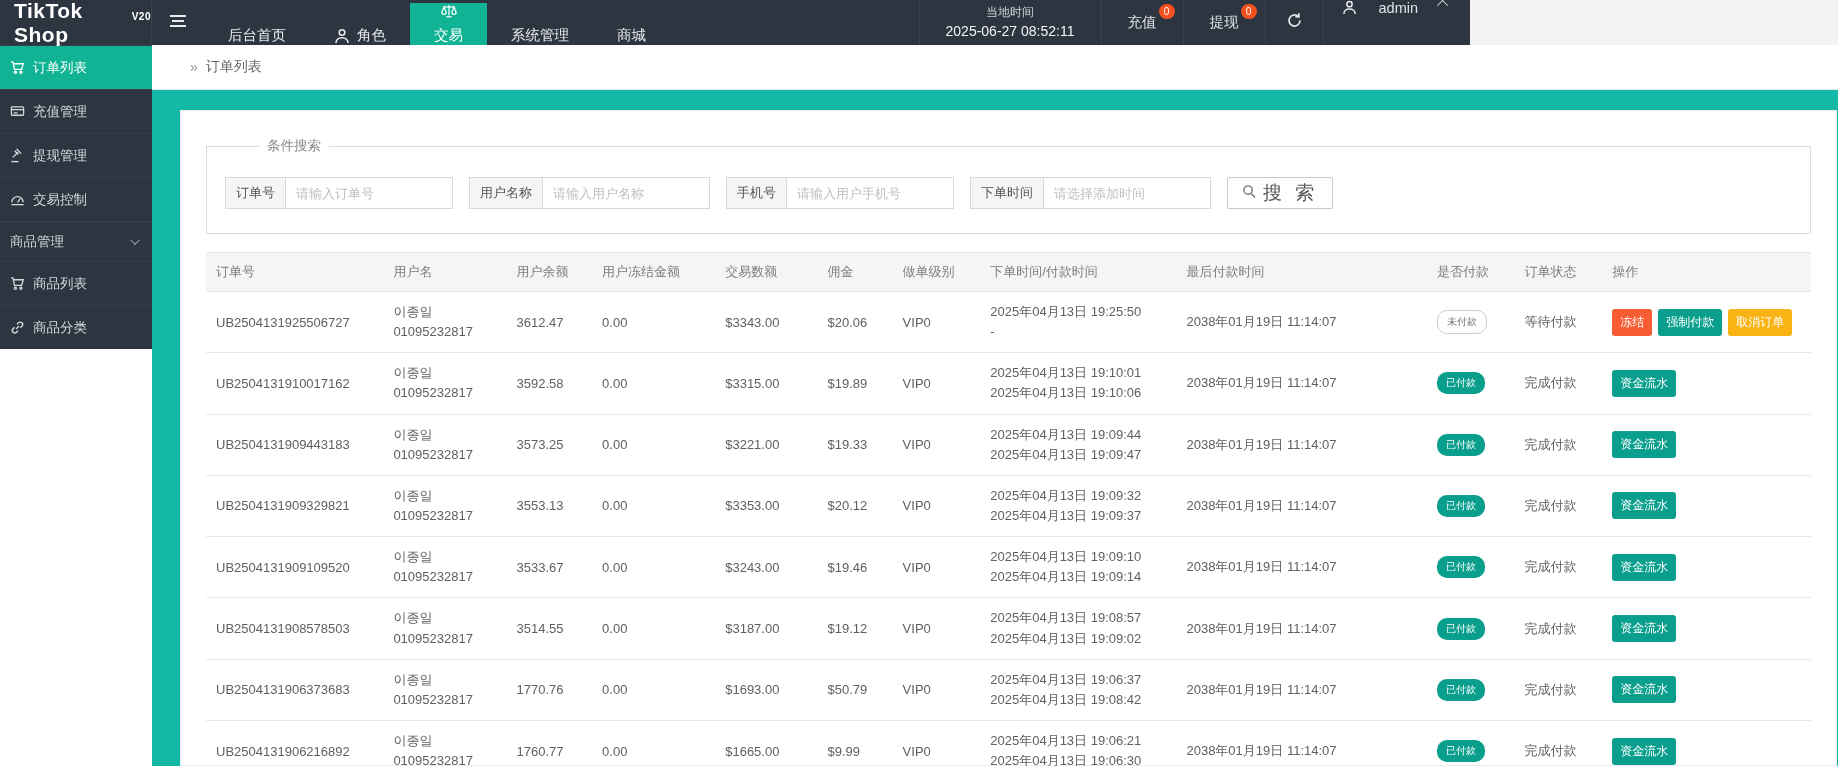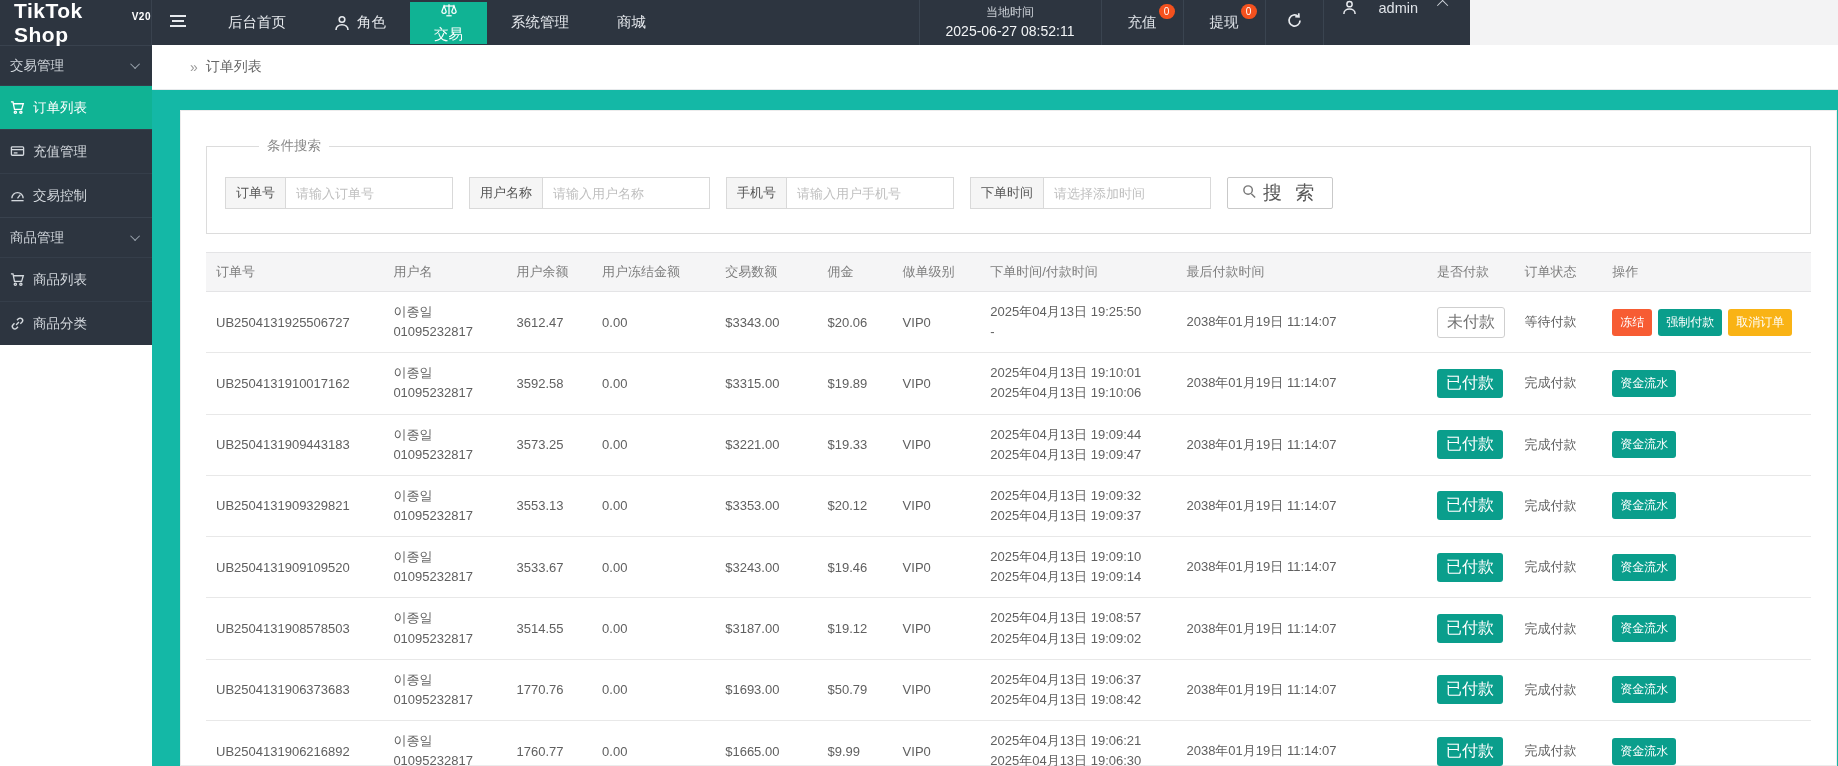--- a/index.html
+++ b/index.html
@@ -7,21 +7,21 @@
               font-family:"Liberation Sans", sans-serif; }
 
   
   .topbar { position:absolute; top:0; left:0; width:1470px; height:45px;
             background:#2d3540; color:#dfe3e8; display:flex; align-items:stretch; z-index:10; }
   .logo { width:152px; display:flex; align-items:center; padding-left:14px; color:#fff;
           font-size:21px; font-weight:bold; letter-spacing:.5px; border-right:1px solid #39424e; }
   .logo sup { font-size:10px; font-weight:bold; margin-left:3px; transform:translateY(-6px); }
   .hamburger { width:52px; display:flex; align-items:center; justify-content:center; cursor:pointer; }
   .hamburger svg { width:18px; height:14px; }
-  .top-nav { display:flex; align-items:center; }
+  .top-nav { display:flex; align-items:flex-end; }
   .top-nav-item { display:flex; align-items:center; gap:7px; padding:0 24px; font-size:14.5px;
                   color:#e7eaee; cursor:pointer; }
   .top-nav-item.active { background:#10b394; color:#fff;flex-direction:column; }
   .top-nav-item svg { width:16px; height:16px; }
   .topbar-right { margin-left:auto; display:flex; align-items:stretch; }
   .tb-sep { border-left:1px solid #3a4450; }
   .local-time { display:flex; flex-direction:column; justify-content:center; align-items:center;
                 padding:0 26px; line-height:1.5; }
   .local-time .lt1 { font-size:12px; color:#cfd4da; }
   .local-time .lt2 { font-size:14px; color:#f2f4f6; }
@@ -82,21 +82,21 @@
   .search-btn svg { width:15px; height:15px; }
 
   
   table.orders { width:100%; border-collapse:collapse; margin-top:18px; table-layout:fixed; }
   table.orders thead th { background:#f5f5f6; border-top:1px solid #e4e4e6; border-bottom:1px solid #e4e4e6;
                   font-weight:normal; font-size:13px; color:#7d7d7d; text-align:left;
                   padding:10px 6px 10px 10px; white-space:nowrap; }
   table.orders tbody td { border-bottom:1px solid #e8e8e8; font-size:13px; color:#606060;
                   padding:10px 6px 10px 10px; height:58px; vertical-align:middle; overflow:hidden; }
   .two-line div { line-height:1.55; }
-  .badge { display:inline-block; font-size:16px; padding:4px 9px; border-radius:3px; white-space:nowrap; }
+  .badge { display:inline-block; font-size:10px; padding:4px 9px; border-radius:10px; white-space:nowrap; }
   .badge.teal { background:#0a9e8c; color:#fff; }
   .badge.outline { background:#fff; border:1px solid #cfcfcf; color:#737373; }
   .act-btn { display:inline-block; font-size:12px; padding:5px 8px; border-radius:3px; color:#fff;
              margin-right:6px; cursor:pointer; border:none; white-space:nowrap;
              font-family:"Liberation Sans",sans-serif; }
   .act-btn.red { background:#f75c33; }
   .act-btn.teal { background:#0a9e8c; }
   .act-btn.amber { background:#f9b315; }
 </style>
 </head>
@@ -177,43 +177,50 @@
         </svg>
       </span>
       <span>admin</span>
       <span class="chev-up"></span>
     </div>
   </div>
 </header>
 
 <aside class="sidebar">
   <nav class="side-menu" id="side-menu">
-      <div class="side-group">
-        <span>交易管理</span>
-        <span class="chev-down"></span>
-      </div>
       <div class="side-item active">
         <span style="display:inline-flex;width:15px;height:15px">
           <svg viewBox="0 0 16 16" fill="none" stroke="currentColor" stroke-width="1.4">
             <path d="M1 2h2.2l1.6 8h7.6l1.8-6H4"></path>
             <circle cx="5.7" cy="13" r="1.2"></circle>
             <circle cx="11.6" cy="13" r="1.2"></circle>
           </svg>
         </span>
         <span>订单列表</span>
       </div>
       <div class="side-item">
         <span style="display:inline-flex;width:15px;height:15px">
           <svg viewBox="0 0 16 16" fill="none" stroke="currentColor" stroke-width="1.4">
             <rect x="1.5" y="3" width="13" height="9" rx="1"></rect>
             <line x1="1.5" y1="6" x2="14.5" y2="6"></line>
             <line x1="4" y1="9.5" x2="8" y2="9.5"></line>
           </svg>
         </span>
         <span>充值管理</span>
+      </div>
+      <div class="side-item">
+        <span style="display:inline-flex;width:15px;height:15px">
+          <svg viewBox="0 0 16 16" fill="none" stroke="currentColor" stroke-width="1.5">
+            <path d="M5 3l4 4"></path>
+            <path d="M7 1l5 5"></path>
+            <path d="M8.5 4.5L3 10"></path>
+            <line x1="1.5" y1="14.5" x2="9" y2="14.5"></line>
+          </svg>
+        </span>
+        <span>提现管理</span>
       </div>
       <div class="side-item">
         <span style="display:inline-flex;width:15px;height:15px">
           <svg viewBox="0 0 16 16" fill="none" stroke="currentColor" stroke-width="1.4">
             <path d="M2 11a6 6 0 1 1 12 0"></path>
             <line x1="8" y1="11" x2="11" y2="7"></line>
             <line x1="1.5" y1="13.5" x2="14.5" y2="13.5"></line>
           </svg>
         </span>
         <span>交易控制</span>

